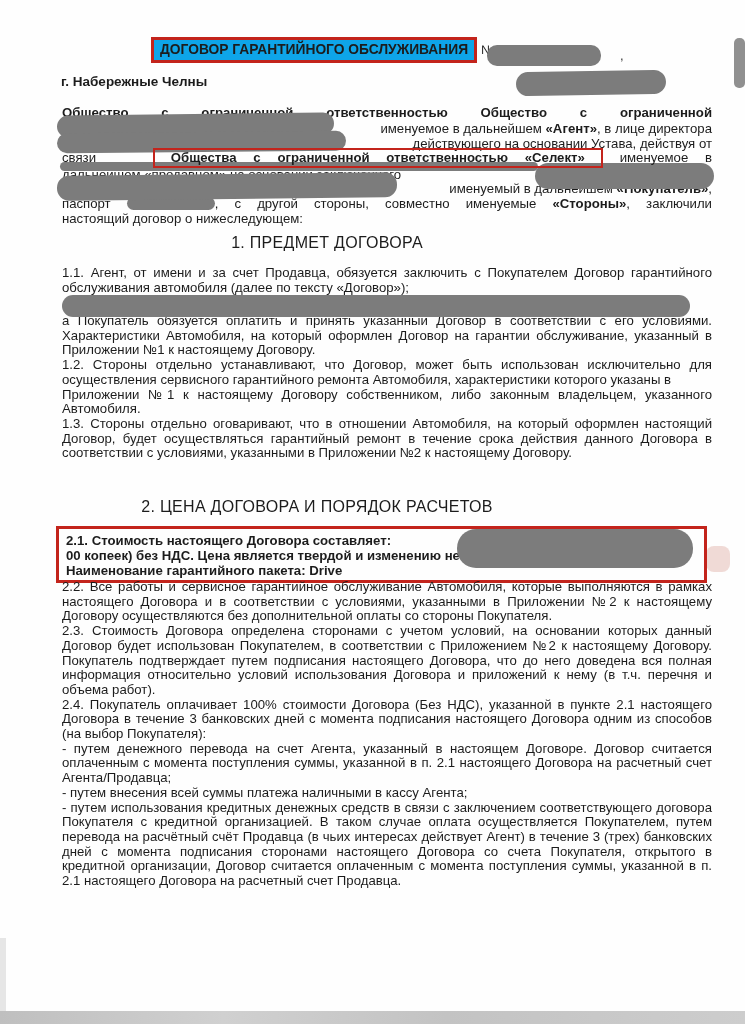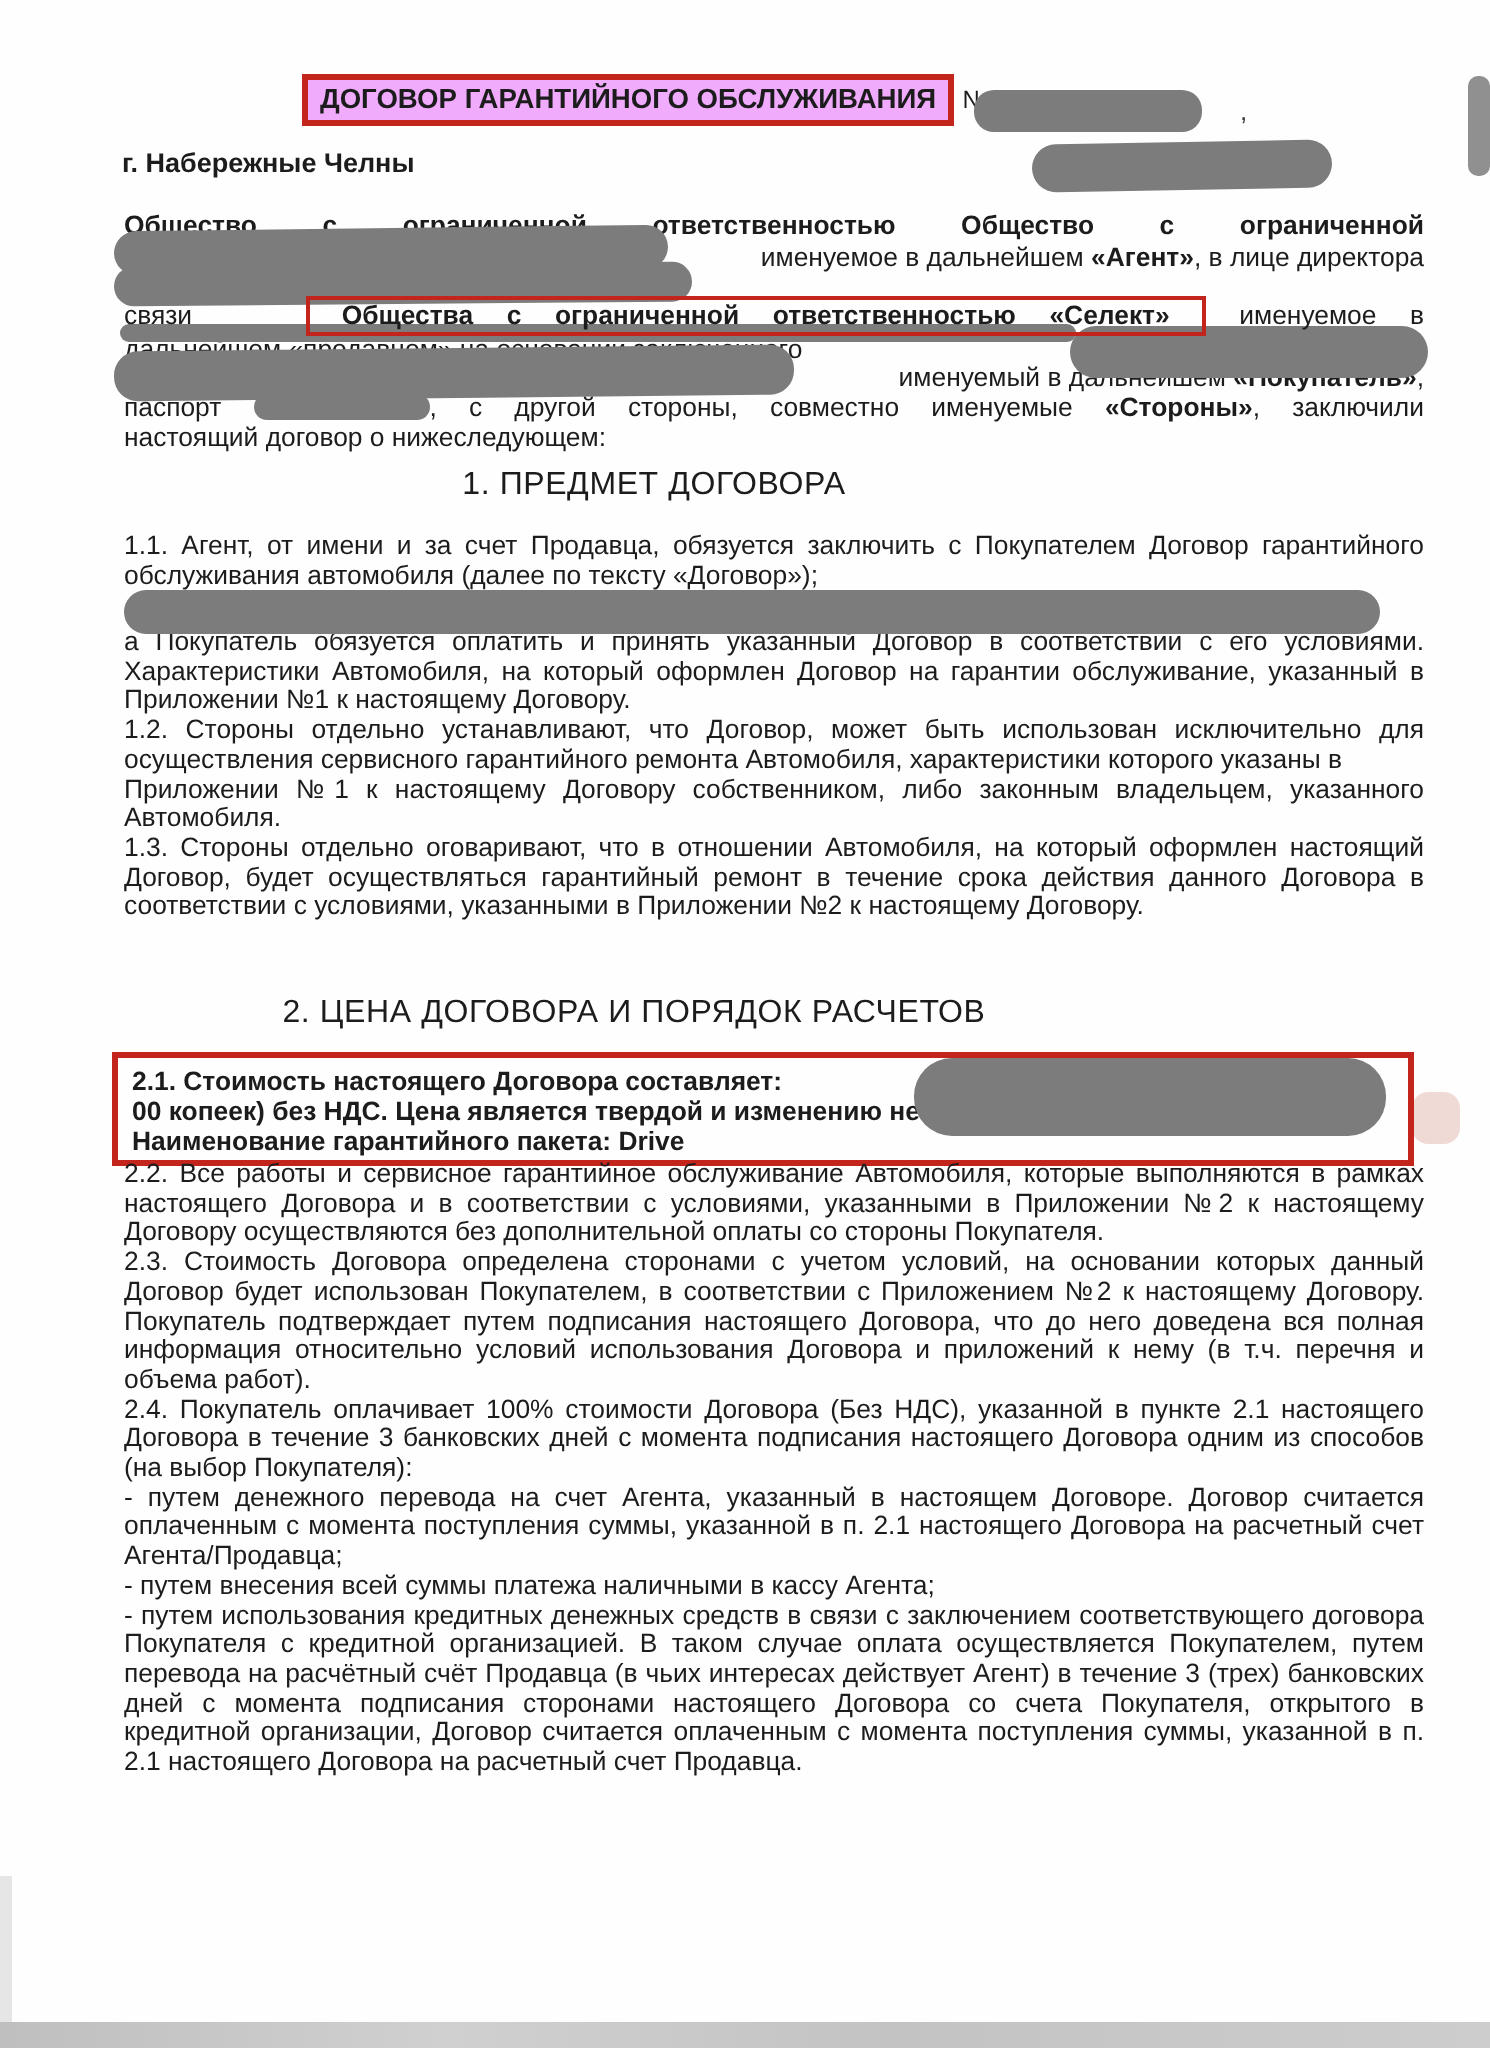--- a/index.html
+++ b/index.html
@@ -17,21 +17,21 @@
   .top4{z-index:4;}
   
   .flow{position:absolute;left:62px;width:650px;font-size:13.2px;line-height:14.7px;text-align:justify;z-index:2;}
   .flow p{margin:0;}
   
   .h{position:absolute;text-align:center;font-size:16px;letter-spacing:.3px;z-index:2;}
   
   .redact{position:absolute;background:#7c7c7c;z-index:3;}
   .iblob{display:inline-block;background:#7c7c7c;border-radius:7px;width:88px;height:13px;vertical-align:-2px;}
   
-  .tbox{display:inline-block;border:3px solid #c3241c;padding:2px 6px 3px;font-weight:bold;font-size:13.8px;background:#f0abfc;}
+  .tbox{display:inline-block;border:3px solid #c3241c;padding:2px 6px 3px;font-weight:bold;font-size:13.8px;background:#0ea5e9;}
   .sbox{border:2px solid #c3241c;padding:0 16px 1px;font-weight:bold;margin-left:40px;}
   .box21{position:absolute;left:56px;top:526px;width:645px;height:51px;border:3px solid #c3241c;z-index:2;font-weight:bold;}
   .box21 .inner{padding:4px 6px 0 7px;font-size:13.2px;line-height:15.2px;}
   .titlerow{position:absolute;left:151px;top:37px;z-index:2;white-space:nowrap;}
   .numsign{font-size:12.5px;margin-left:4px;}
   .city{position:absolute;left:61px;top:74px;font-size:13.5px;font-weight:bold;z-index:2;}
   .stray{position:absolute;left:620px;top:48px;font-size:13px;color:#3a3a3a;z-index:2;}
   .edgeR{position:absolute;left:734px;top:38px;width:11px;height:50px;background:#909090;border-radius:5px;z-index:3;}
   .smudge{position:absolute;left:706px;top:546px;width:24px;height:26px;background:#e0b0a6;opacity:.45;border-radius:8px;z-index:1;}
   .bottomband{position:absolute;left:0;top:1011px;width:745px;height:13px;z-index:3;
@@ -48,20 +48,21 @@
   </div>
   <div class="redact" style="left:487px;top:45px;width:114px;height:21px;border-radius:10px;"></div>
   <div class="stray">,</div>
   <div class="edgeR"></div>
 
   <div class="city">г. Набережные Челны</div>
   <div class="redact" style="left:516px;top:71px;width:150px;height:24px;border-radius:12px;transform:rotate(-1deg);"></div>
 
   <div class="wline just b" style="left:62px;top:105px;">Общество с ограниченной ответственностью Общество с ограниченной</div>
   <div class="wline right" style="left:62px;top:121px;"><span>именуемое в дальнейшем </span><span class="b">«Агент»</span><span>, в лице директора</span></div>
+  <div class="wline right" style="left:62px;top:136px;">действующего на основании Устава, действуя от</div>
   <div class="wline just top4" style="left:62px;top:150px;"><span>связи</span> <span class="sbox">Общества с ограниченной ответственностью «Селект»</span> <span>именуемое в</span></div>
   <div class="line" style="left:62px;top:167px;">дальнейшем «продавцом» на основании заключенного</div>
   <div class="wline right" style="left:62px;top:181px;"><span>именуемый в дальнейшем </span><span class="b">«Покупатель»</span><span>,</span></div>
   <div class="wline just" style="left:62px;top:196px;"><span>паспорт</span> <span class="iblob"></span><span>, с другой стороны, совместно именуемые </span><span class="b">«Стороны»</span><span>, заключили</span></div>
   <div class="line" style="left:62px;top:211px;">настоящий договор о нижеследующем:</div>
 
   <div class="redact" style="left:57px;top:114px;width:277px;height:22px;border-radius:11px;transform:rotate(-0.7deg);"></div>
   <div class="redact" style="left:57px;top:132px;width:289px;height:20px;border-radius:10px;transform:rotate(-0.5deg);"></div>
   <div class="redact" style="left:60px;top:162px;width:478px;height:9px;border-radius:5px;"></div>
   <div class="redact" style="left:535px;top:163px;width:179px;height:26px;border-radius:13px;"></div>

